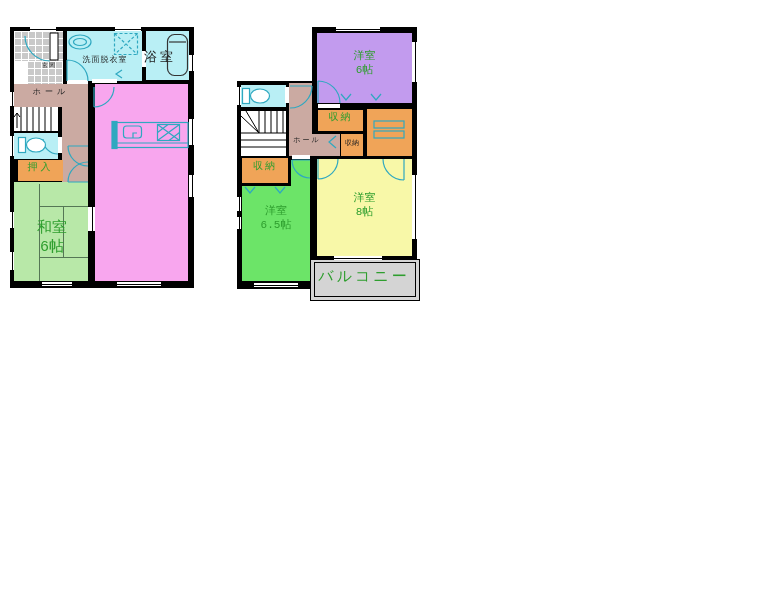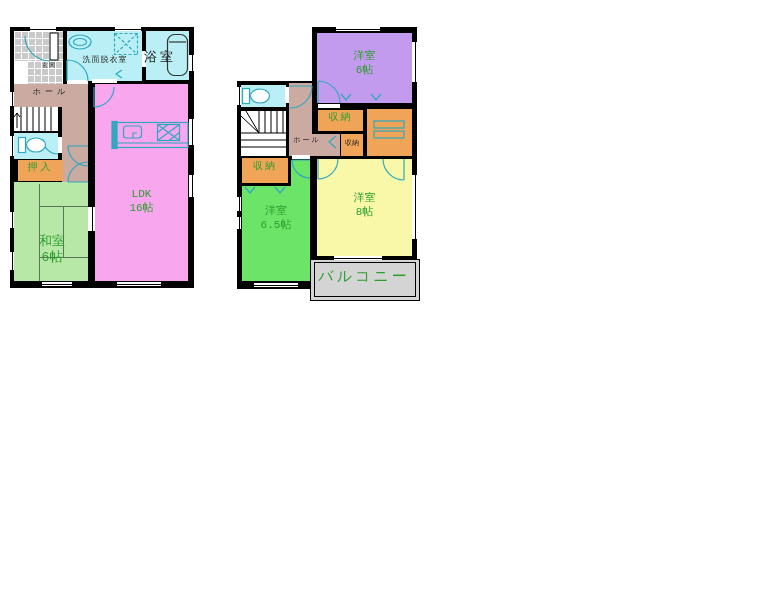--- a/index.html
+++ b/index.html
@@ -184,27 +184,23 @@
     <g stroke="#000" stroke-width="1" fill="#fff">
       <rect x="50" y="24" width="8" height="27"></rect>
     </g>
   </svg>
 
   <div class="lbl dark-t" style="left:36px;top:53px;width:26px;font-size:6px;letter-spacing:1px">玄関</div>
   <div class="lbl dark-t" style="left:70px;top:46px;width:70px;font-size:8px;letter-spacing:1px">洗面脱衣室</div>
   <div class="lbl dark-t" style="left:144px;top:41px;width:26px;font-size:13px;letter-spacing:3px">浴室</div>
   <div class="lbl dark-t" style="left:20px;top:78px;width:62px;font-size:8px;letter-spacing:4px">ホール</div>
   <div class="lbl green-t" style="left:18px;top:153px;width:45px;font-size:10px;letter-spacing:3px">押入</div>
-  <div class="lbl green-t" style="left:14px;top:225px;width:76px;font-size:13px">
+  <div class="lbl green-t" style="left:14px;top:211px;width:76px;font-size:15px">
     <div>和室</div>
     <div>6帖</div>
-  </div>
-  <div class="lbl green-t" style="left:95px;top:179px;width:93px;font-size:11px">
-    <div>LDK</div>
-    <div>16帖</div>
   </div>
 
   <div class="lbl dark-t" style="left:283px;top:127px;width:48px;font-size:7px;letter-spacing:2px">ホール</div>
   <div class="lbl green-t" style="left:318px;top:103px;width:45px;font-size:10px;letter-spacing:2px">収納</div>
   <div class="lbl dark-t" style="left:341px;top:130px;width:22px;font-size:7px">収納</div>
   <div class="lbl green-t" style="left:242px;top:152px;width:46px;font-size:10px;letter-spacing:2px">収納</div>
   <div class="lbl green-t" style="left:317px;top:41px;width:95px;font-size:11px">
     <div>洋室</div>
     <div>6帖</div>
   </div>

